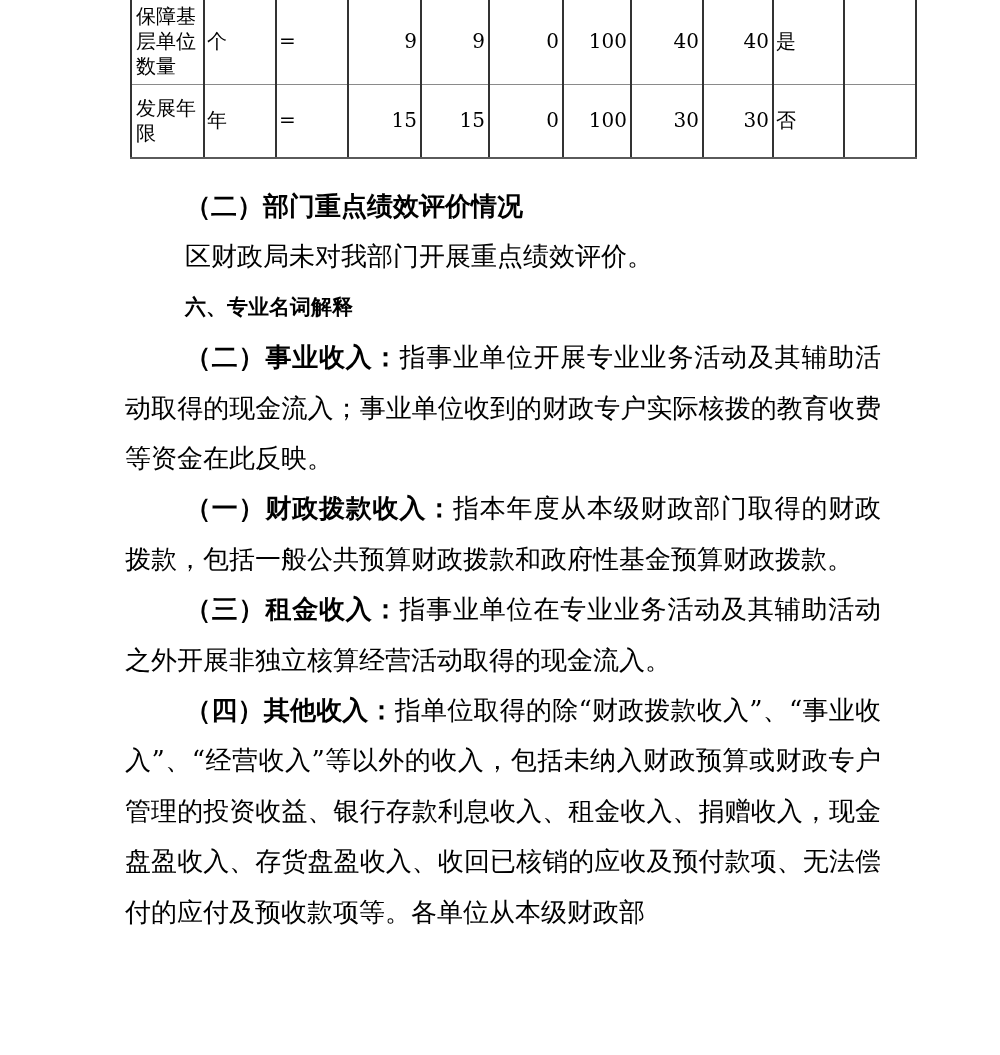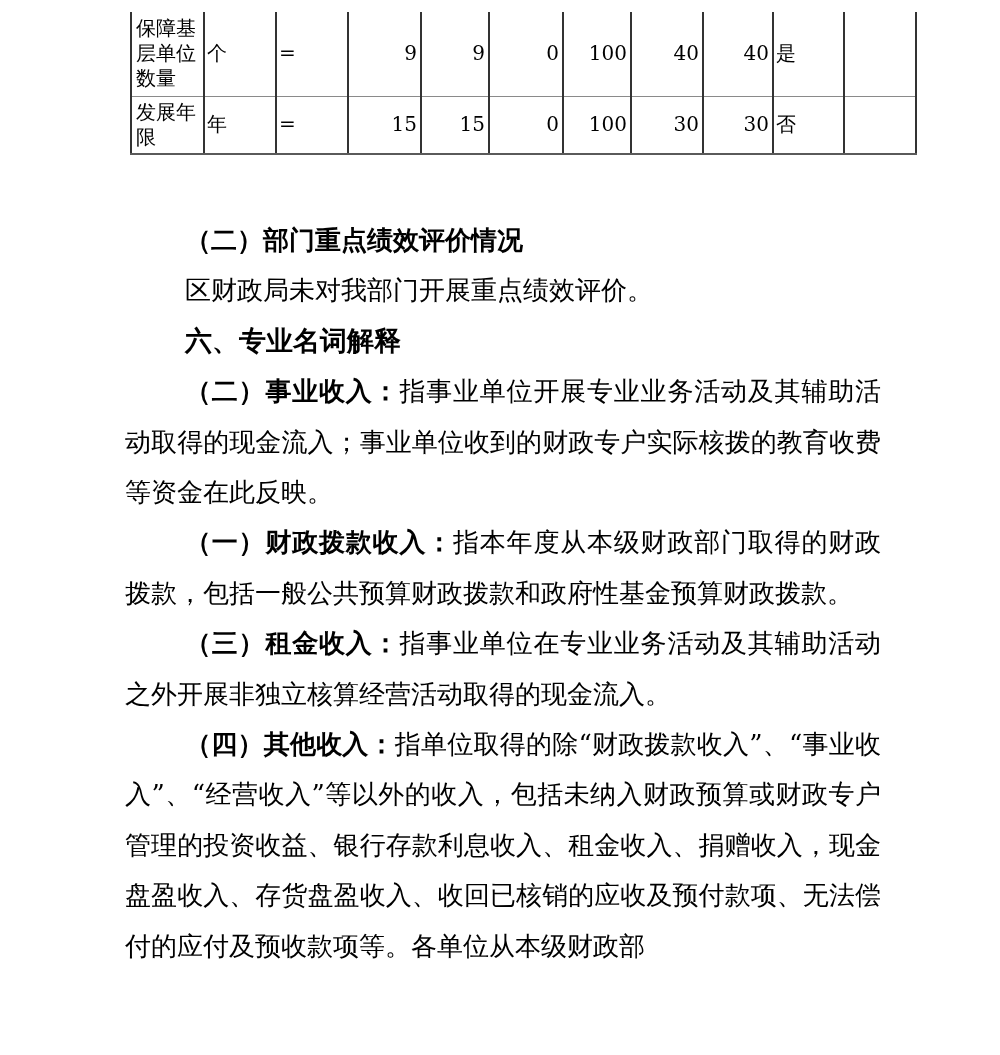--- a/index.html
+++ b/index.html
@@ -7,57 +7,57 @@
     width: 1000px; height: 1055px;
     background: #ffffff;
     overflow: hidden;
     position: relative;
     color: #000;
     font-family: "DejaVu Serif", "Liberation Serif", serif;
   }
 
   
   .itable {
-    position: absolute; left: 130px; top: 12px;
+    position: absolute; left: 130px; top: 0;
     border-collapse: collapse; table-layout: fixed;
   }
   .itable td {
     border-top: 1px solid #8a8a8a;
     border-bottom: 1px solid #8a8a8a;
     border-left: 2px solid #333333;
     border-right: 2px solid #333333;
     padding: 0 2px;
     font-size: 20px;
     line-height: 25px;
     vertical-align: middle;
     word-break: break-all;
     overflow: hidden;
   }
   .itable tr.row-1 { height: 84px; }
-  .itable tr.row-2 { height: 58px; }
+  .itable tr.row-2 { height: 74px; }
   .itable tr.row-1 td { border-top: none; }
   .itable tr.row-2 td { border-bottom: 2px solid #5a5a5a; }
   .itable td.cell-num { text-align: right; padding-right: 3px; }
   .itable td.cell-label { padding-left: 4px; }
 
   
   .docbody {
-    position: absolute; left: 125px; top: 215px;
+    position: absolute; left: 125px; top: 181px;
     width: 756px;
     font-size: 26px;
     line-height: 50.4px;
     text-align: justify;
     text-justify: inter-character;
   }
   .docbody p { margin: 0; text-indent: 60px; }
   p.sec-heading { font-weight: 700; }
   p.chapter-heading {
     font-family: "DejaVu Sans", "Liberation Sans", sans-serif;
     font-weight: 700;
-    font-size: 27px;
+    font-size: 21px;
   }
   .term-lead { font-weight: 700; }
 </style>
 </head>
 <body>
 
 <table class="itable">
   <colgroup>
       <col style="width: 73px;">
       <col style="width: 72px;">

